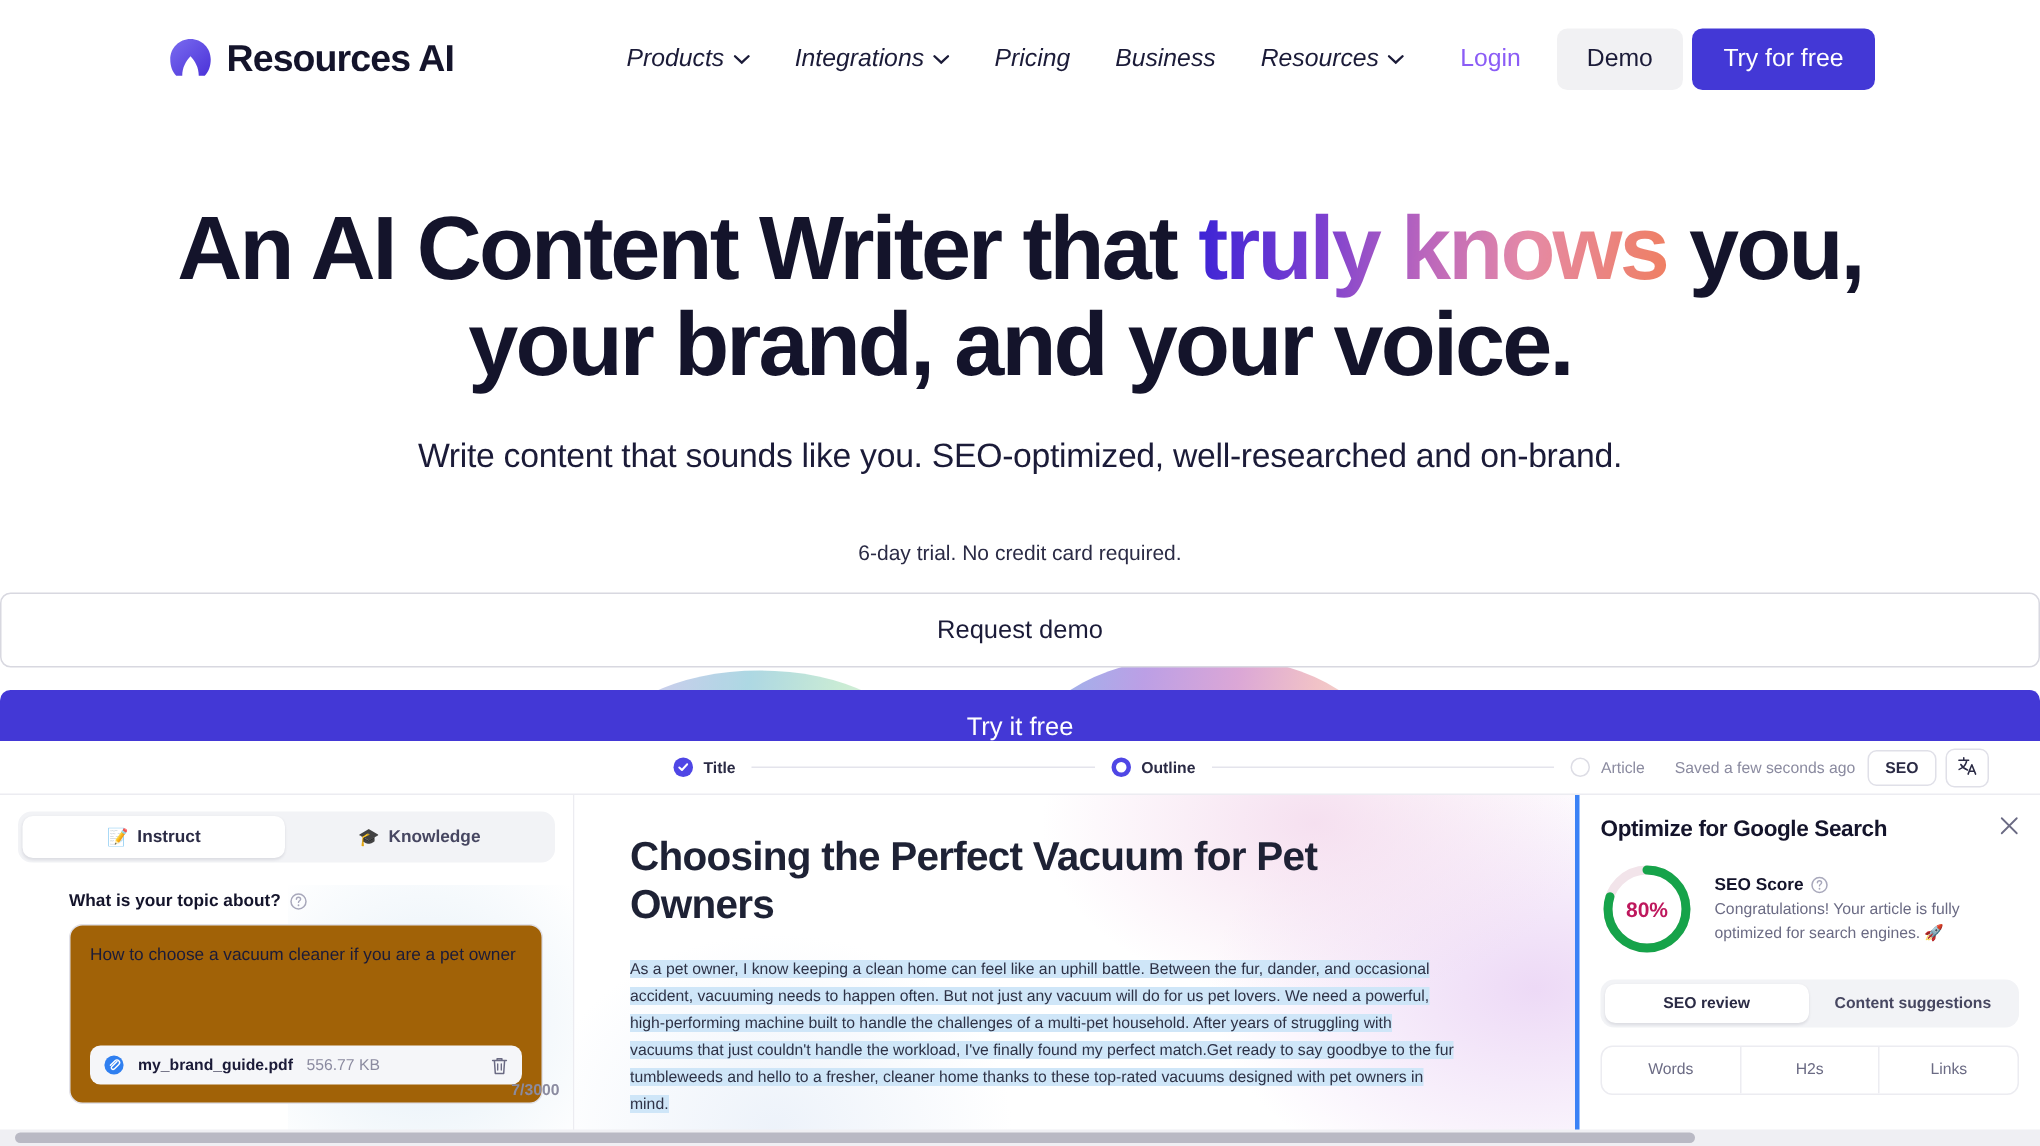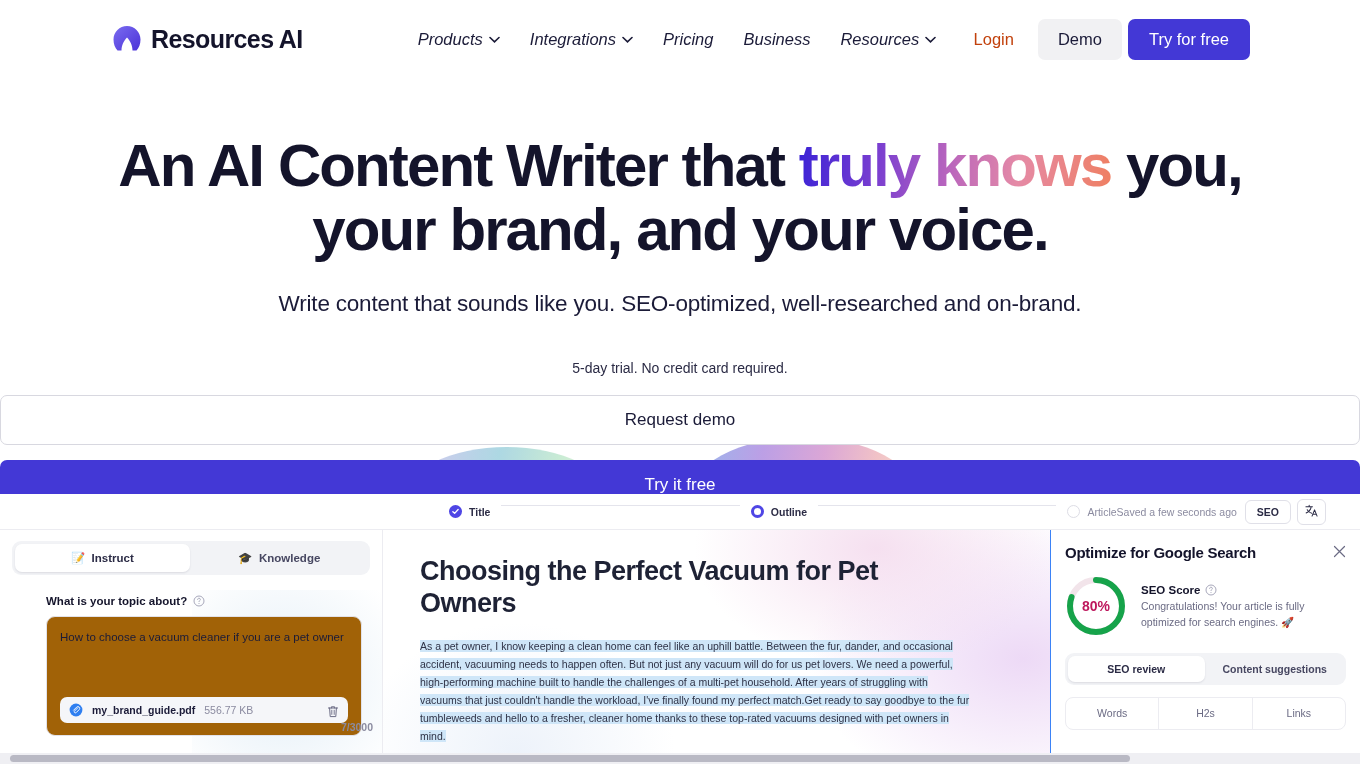--- a/index.html
+++ b/index.html
@@ -28,21 +28,21 @@
   }
   .nav { display: flex; align-items: center; gap: 30px; margin-left: 115px; font-style: italic; }
   .nav-item {
     display: flex; align-items: center; gap: 6px;
     font-size: 16.5px; color: #1b1b38; cursor: pointer;
     white-space: nowrap;
   }
   .chev { width: 11px; height: 7px; display:block; }
   .header-right { margin-left: auto; display: flex; align-items: center; gap: 6px; }
   .login-link {
-    font-size: 16.5px; color:#c2410c; cursor:pointer; padding: 9px 18px;
+    font-size: 16.5px; color:#8b5cf6; cursor:pointer; padding: 9px 18px;
   }
   .btn-demo {
     font-size: 16.5px; color:#1b1b38; background:#f1f1f3;
     border: none; border-radius: 7px; padding: 11px 20px; cursor:pointer;
     font-family: inherit;
   }
   .btn-try {
     font-size: 16.5px; color:#ffffff; background:#4338d6;
     border: none; border-radius: 7px; padding: 11px 21px; cursor:pointer;
     font-family: inherit; white-space: nowrap;
@@ -105,21 +105,21 @@
   .app {
     position: absolute; left: 0; top: 494px; width: 1360px; height: 270px;
     z-index: 25;
   }
   .app-topbar {
     height: 36px; background:#fff;
     display:flex; align-items:center;
     padding: 0 34px 0 449px;
     border-bottom: 1px solid #ececf1;
   }
-  .steps { display:flex; flex: 1; margin-right: 0; }
+  .steps { display:flex; align-items:center; flex: 1; margin-right: 20px; }
   .step { display:flex; align-items:center; gap: 7px; }
   .step-dot {
     width: 13px; height: 13px; border-radius:50%;
     display:flex; align-items:center; justify-content:center; flex:none;
   }
   .step-dot.done { background:#4f46e5; }
   .step-dot.active { background:#fff; border:3.5px solid #4f46e5; }
   .step-dot.todo { background:#fff; border:1.5px solid #dddde5; }
   .step-dot .tick { width: 7px; height: 7px; display:block; }
   .step-label { font-size: 10.5px; color:#2b2b45; font-weight:600; white-space:nowrap; }
@@ -199,21 +199,21 @@
     line-height: 1.18; max-width: 480px;
   }
   .doc-para {
     margin-top: 17px; font-size: 10.5px; line-height: 1.72; color:#2e3246;
     max-width: 552px;
   }
   .doc-para span.hl { background:#cfe6f8; }
 
   
   .panel-right {
-    width: 310px; background:#fff; border-left:1px solid #3b82f6;
+    width: 310px; background:#fff; border-left:3px solid #3b82f6;
     padding: 14px 14px 0 14px; position:relative;
   }
   .seo-head { display:flex; align-items:flex-start; }
   .seo-title { font-size: 15px; font-weight:700; color:#14142b; letter-spacing:-0.25px; }
   .close-x { margin-left:auto; width:13px; height:13px; display:block; cursor:pointer; }
   .score-row { display:flex; align-items:center; gap:14px; margin-top: 14px; }
   .ring { width: 62px; height: 62px; flex:none; position:relative; }
   .ring-pct {
     position:absolute; inset:0; display:flex; align-items:center; justify-content:center;
     font-size: 14px; font-weight:700; color:#be185d;
@@ -308,21 +308,21 @@
     <div class="header-right">
       <span class="login-link">Login</span>
       <button class="btn-demo">Demo</button>
       <button class="btn-try">Try for free</button>
     </div>
   </div>
 
   <div class="hero">
     <h1 class="headline"><span>An AI Content Writer that </span><span class="grad-text">truly knows</span><span> you, your brand, and your voice.</span></h1>
     <div class="subhead">Write content that sounds like you. SEO-optimized, well-researched and on-brand.</div>
-    <div class="trial-note">5-day trial. No credit card required.</div>
+    <div class="trial-note">6-day trial. No credit card required.</div>
     <div class="cta-row">
       <button class="btn-ghost">Request demo</button>
       <button class="btn-primary">Try it free</button>
     </div>
   </div>
 
   <div class="blob blob-left"></div>
   <div class="blob blob-right"></div>
   <div class="edge-left"></div>
   <div class="edge-right"></div>

